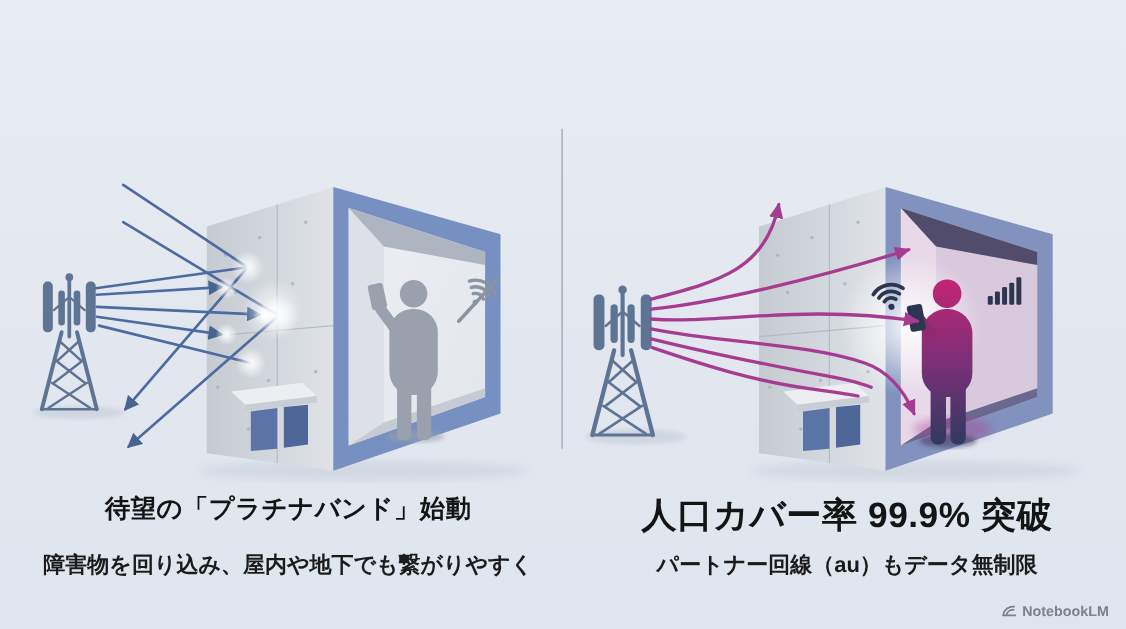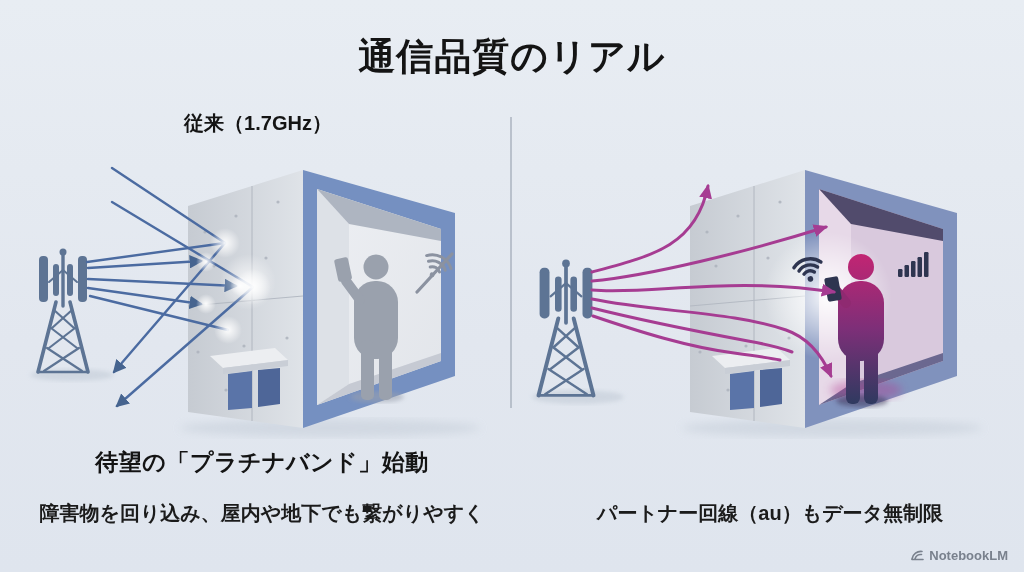--- a/index.html
+++ b/index.html
@@ -235,25 +235,24 @@
     <g stroke="#a63c92" stroke-width="3" fill="none" stroke-linecap="round">
       <path d="M592,272 C652,256 696,246 708,186" marker-end="url(#mM)"></path>
       <path d="M592,281 C648,276 746,252 826,227" marker-end="url(#mM)"></path>
       <path d="M592,290 C650,295 730,276 834,292" marker-end="url(#mM)"></path>
       <path d="M592,299 C655,312 735,312 786,330 C812,339 824,360 831,376" marker-end="url(#mM)"></path>
       <path d="M592,308 C648,322 700,332 748,341 C770,345 782,348 792,352"></path>
       <path d="M593,316 C640,332 688,347 734,353 C756,356 770,358 780,360"></path>
     </g>
   </svg>
 
-  <div class="txt title">通信品質のリアル</div>
-
-  <div class="txt seclabel left">従来（1.7GHz）</div>
+
 
   <div class="txt headline left">待望の「プラチナバンド」始動</div>
+  <div class="txt headline right">人口カバー率 99.9% 突破</div>
 
   <div class="txt subtext left">障害物を回り込み、屋内や地下でも繋がりやすく</div>
   <div class="txt subtext right">パートナー回線（au）もデータ無制限</div>
 
   <div class="watermark">
     <svg width="15" height="15" viewBox="0 0 15 15">
       <g stroke="#79818d" stroke-width="1.6" fill="none" stroke-linecap="round">
         <path d="M2 11 A 9 9 0 0 1 12 3.5"></path>
         <path d="M5 11 A 6 6 0 0 1 11.5 6.5"></path>
         <line x1="2" y1="11.5" x2="13" y2="11.5"></line>

